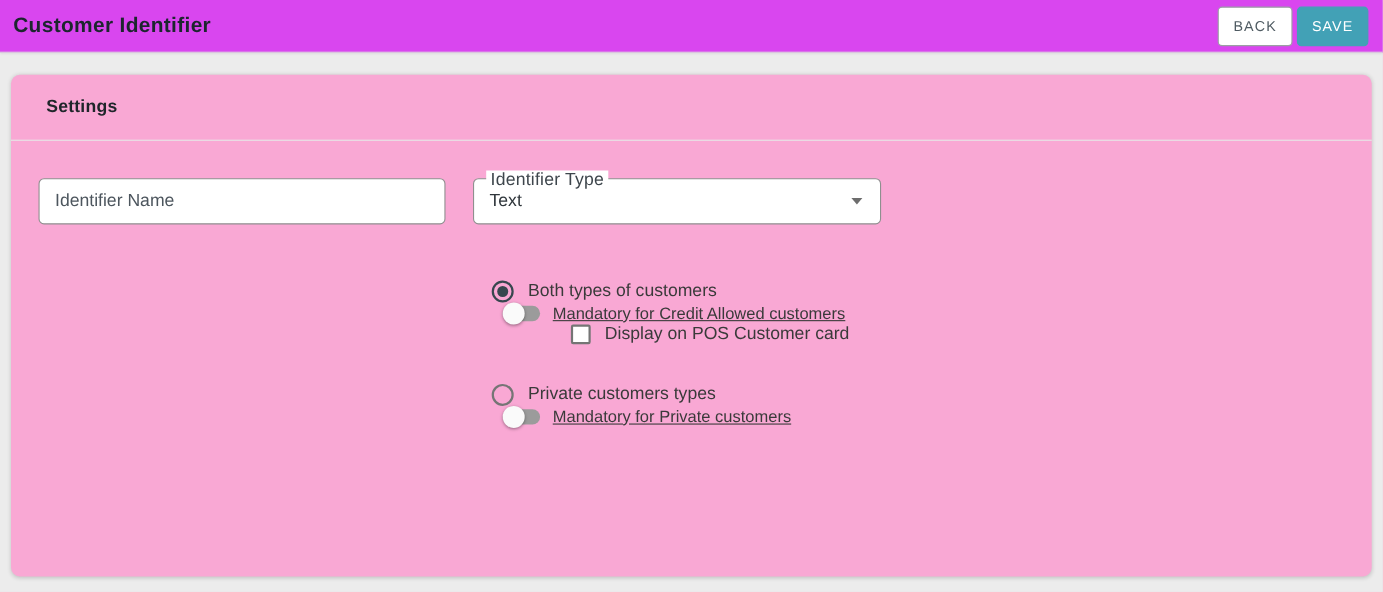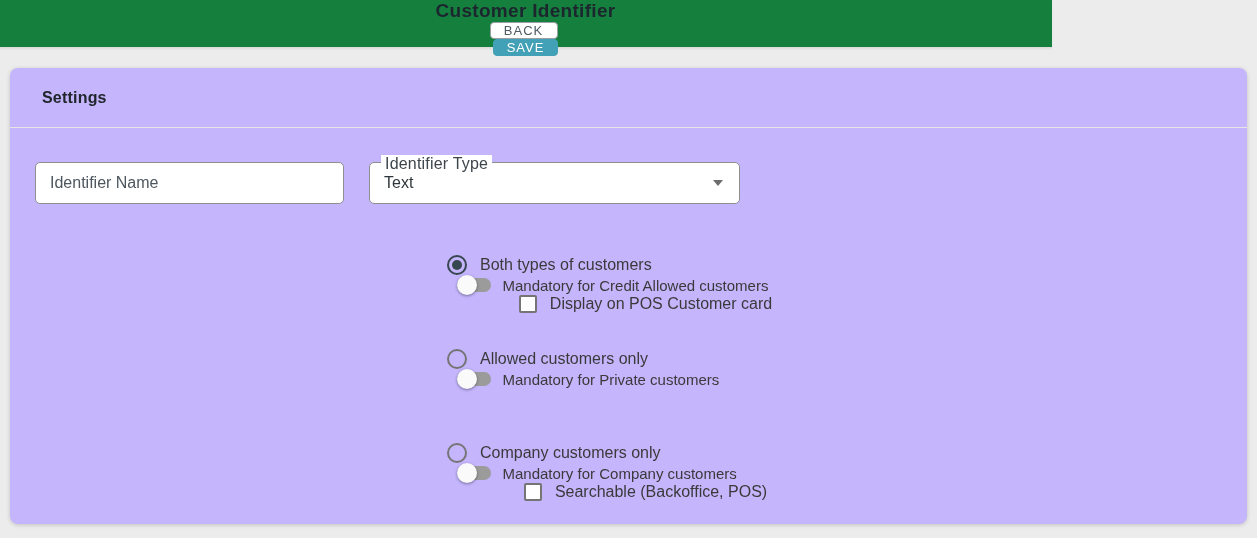--- a/index.html
+++ b/index.html
@@ -1,59 +1,59 @@
 <!DOCTYPE html>
 <html><head>
 <meta charset="utf-8">
 <style>
   * { margin:0; padding:0; box-sizing:border-box; }
   html,body { width:1257px; height:538px; background:#ececec; overflow:hidden;
               font-family:"Liberation Sans", sans-serif; }
 
   
   .topbar {
-    position:absolute; top:0; left:0; width:1052px; height:48px;
-    background:#15803d; border-bottom:1px solid #dcdcdc;
+    position:absolute; top:0; left:0; width:1257px; height:48px;
+    background:#d946ef; border-bottom:1px solid #dcdcdc;
     box-shadow:0 1px 2px rgba(0,0,0,0.06);
-    display:flex; align-items:center; padding:0 13px 0 12px; z-index:5;flex-direction:column;
+    display:flex; align-items:center; padding:0 13px 0 12px; z-index:5;
   }
   .page-title {
     flex:1; font-size:19px; font-weight:700; color:#1c262e; letter-spacing:0.3px;
   }
   .btn {
     height:36px; border-radius:4px; font-size:13px; letter-spacing:1px;
     display:inline-flex; align-items:center; justify-content:center;
     cursor:pointer; user-select:none; font-family:"Liberation Sans", sans-serif;
   }
   .btn-back {
     width:68px; background:#ffffff; border:1px solid #9aa0a4; color:#4f5b62;
     margin-right:4px;
   }
   .btn-save {
     width:65px; background:#42a1b6; border:1px solid #42a1b6; color:#ffffff;
   }
 
   
   .card {
     position:absolute; left:10px; top:68px; width:1237px; height:456px;
-    background:#c4b5fd; border-radius:8px;
+    background:#f9a8d4; border-radius:8px;
     box-shadow:0 1px 4px rgba(0,0,0,0.18);
   }
   .card-header {
     height:60px; display:flex; align-items:center; padding-left:32px;
     border-bottom:1px solid #e6e6e6;
     font-size:16px; font-weight:700; color:#20262b; letter-spacing:0.2px;
   }
 
   
   .fields-row {
     display:flex; margin:34px 0 0 25px; height:42px;
   }
   .text-input {
-    width:309px; height:42px; border:1px solid #8f8f8f; border-radius:5px;
+    width:370px; height:42px; border:1px solid #8f8f8f; border-radius:5px;
     padding:0 14px; font-size:16px; color:#424a50; background:#fff; outline:none;
     font-family:"Liberation Sans", sans-serif;
   }
   .text-input::placeholder { color:#4d565e; opacity:1; }
   .select-wrap {
     position:relative; width:371px; height:42px; margin-left:25px;
     border:1px solid #8f8f8f; border-radius:5px; background:#fff;
     display:flex; align-items:center; padding:0 14px; cursor:pointer;
   }
   .select-label {
@@ -87,21 +87,21 @@
 
   .switch { position:relative; width:34px; height:20px; margin-left:11px; flex:none; cursor:pointer; }
   .switch .track {
     position:absolute; top:3px; left:0; width:34px; height:14px;
     border-radius:7px; background:#9b9b9b;
   }
   .switch .thumb {
     position:absolute; top:0; left:0; width:20px; height:20px; border-radius:50%;
     background:#fafafa; box-shadow:0 1px 3px rgba(0,0,0,0.4);
   }
-  .switch-label { margin-left:12px; font-size:15px; color:#3a3a3a; }
+  .switch-label { margin-left:12px; font-size:15px; color:#3a3a3a;text-decoration:underline; }
 
   .checkbox {
     width:18px; height:18px; border:2px solid #757575; border-radius:2px;
     margin-left:9px; flex:none; cursor:pointer; background:#fff;
   }
   .check-label { margin-left:13px; font-size:16px; color:#3a3a3a; }
 </style>
 </head>
 <body>
 
@@ -137,41 +137,24 @@
     </div>
     <div class="cell-check">
       <span class="checkbox"></span>
       <span class="check-label">Display on POS Customer card</span>
     </div>
   </div>
 
   <div class="opt-row">
     <div class="cell-radio">
       <span class="radio"></span>
-      <span class="radio-label">Allowed customers only</span>
+      <span class="radio-label">Private customers types</span>
     </div>
     <div class="cell-switch">
       <span class="switch">
         <span class="track"></span>
         <span class="thumb"></span>
       </span>
       <span class="switch-label">Mandatory for Private customers</span>
     </div>
   </div>
 
-  <div class="opt-row">
-    <div class="cell-radio">
-      <span class="radio"></span>
-      <span class="radio-label">Company customers only</span>
-    </div>
-    <div class="cell-switch">
-      <span class="switch">
-        <span class="track"></span>
-        <span class="thumb"></span>
-      </span>
-      <span class="switch-label">Mandatory for Company customers</span>
-    </div>
-    <div class="cell-check">
-      <span class="checkbox"></span>
-      <span class="check-label">Searchable (Backoffice, POS)</span>
-    </div>
-  </div>
 </div>
 
 </body></html>

